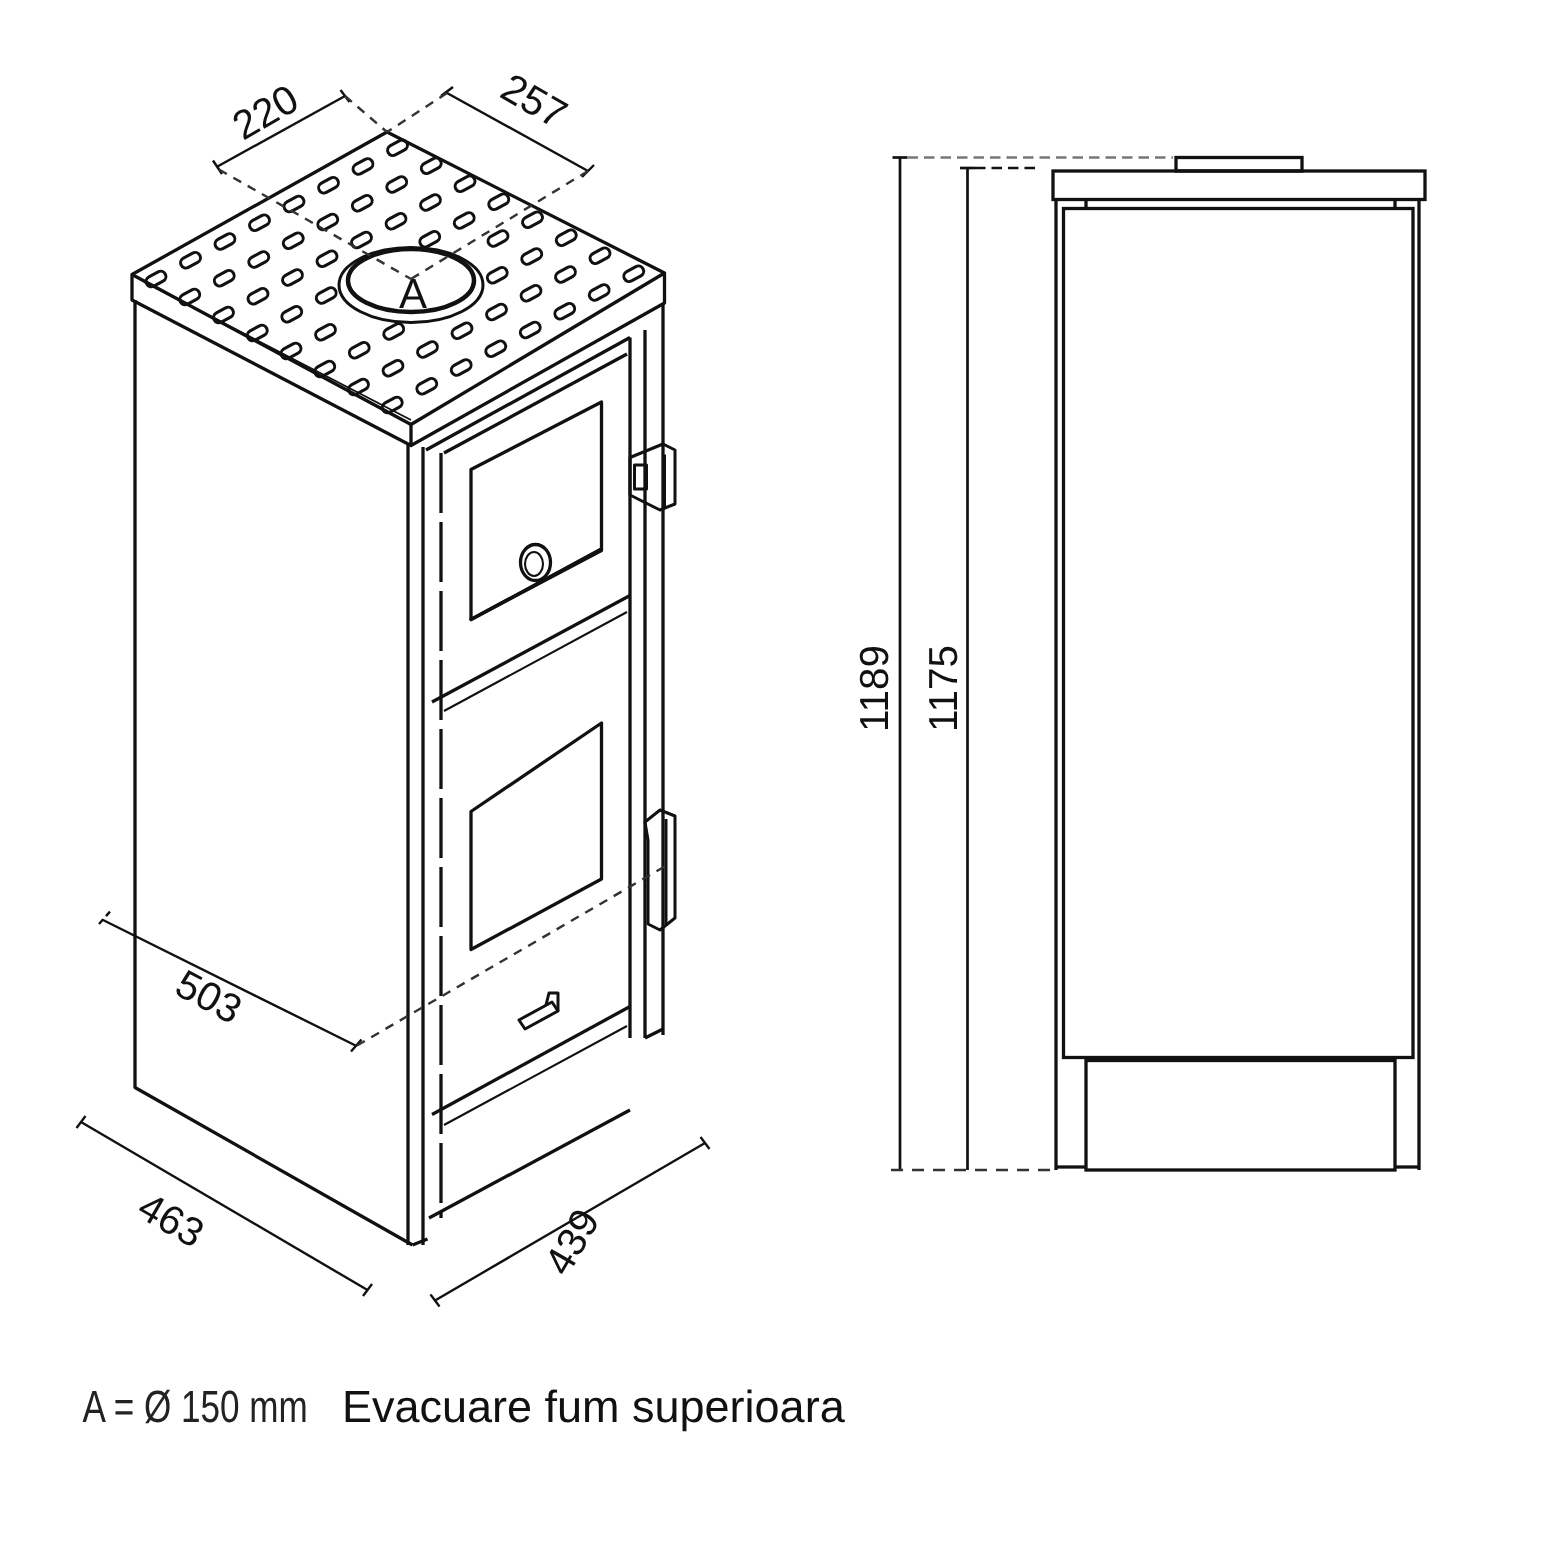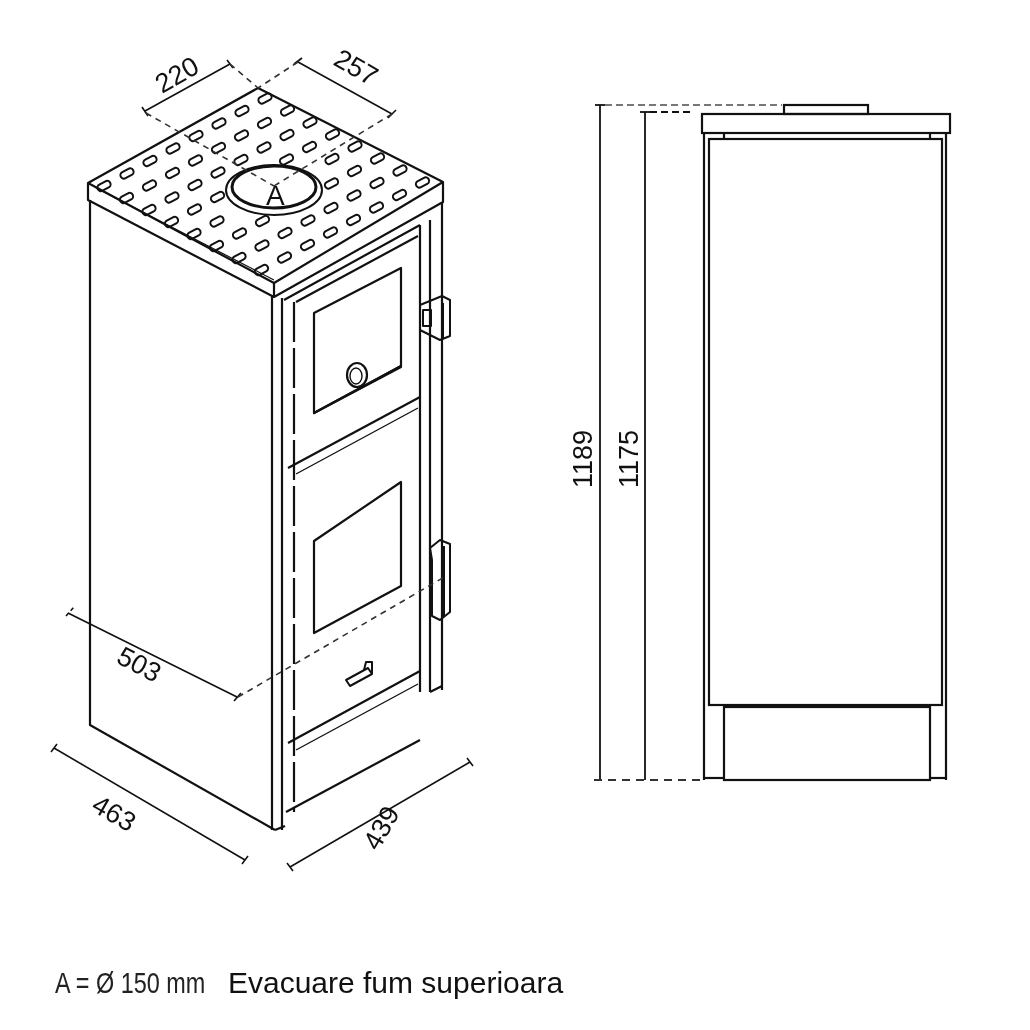--- a/index.html
+++ b/index.html
@@ -1,19 +1,19 @@
 <!DOCTYPE html>
 <html><head>
   <meta charset="utf-8">
   <style>
     html, body { margin: 0; padding: 0; background: #ffffff; }
     body { width: 1030px; height: 1030px; position: relative; overflow: hidden; font-family: "Liberation Sans", sans-serif; }
     #drawing { position: absolute; left: 0; top: 0; width: 1030px; height: 1030px; }
     .dim-text { font-family: "Liberation Sans", sans-serif; font-size: 27px; fill: #111; }
-    .caption { position: absolute; left: 55px; top: 966px; font-size: 30px; color: #111; white-space: nowrap; letter-spacing: 0px; }
+    .caption { position: absolute; left: 55px; top: 922px; font-size: 30px; color: #111; white-space: nowrap; letter-spacing: 0px; }
     .caption .sym { font-family: "Liberation Sans", sans-serif; transform: scaleX(0.78); display: inline-block; transform-origin: left center; margin-right: -28px; color: #222; }
     .caption .desc { font-family: "Liberation Sans", sans-serif; }
   </style>
 </head>
 <body>
 
 <svg id="drawing" viewBox="0 0 1030 1030" xmlns="http://www.w3.org/2000/svg">
   <defs>
     <pattern id="holes" width="1" height="1"></pattern>
   </defs>

